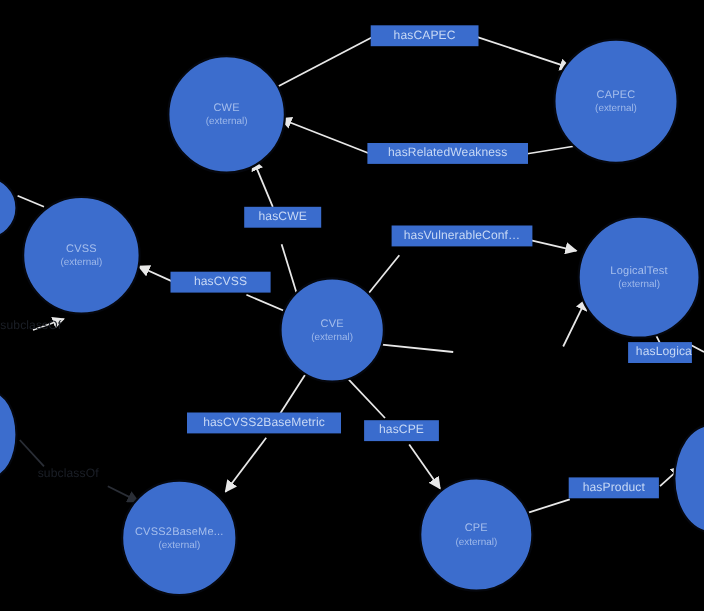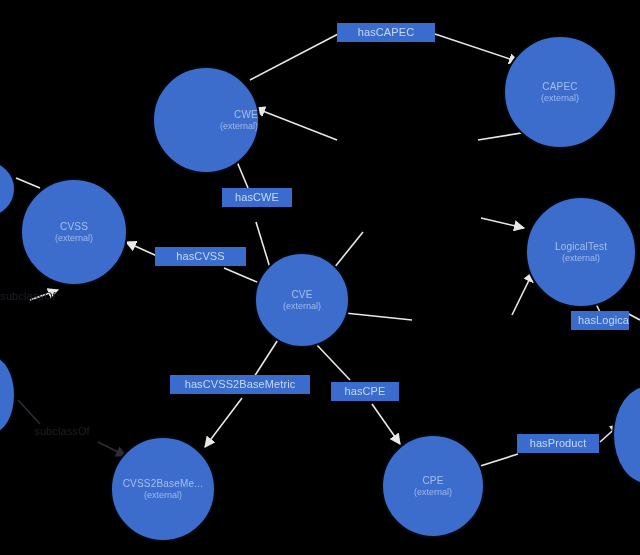--- a/index.html
+++ b/index.html
@@ -118,21 +118,21 @@
       <path d="M 30 300 L 58 290" marker-end="url(#arrow)"></path>
     </g>
 
     <g stroke="#2a2e36" stroke-width="1.6" fill="none">
 
       <path d="M 18 400 L 40 424"></path>
       <path d="M 98 442 L 126 456" marker-end="url(#arrowdark)"></path>
     </g>
   </svg>
 
-  <div class="node" style="left:152px; top:66px; width:108px; height:108px;align-items:flex-end;">
+  <div class="node" style="left:152px; top:50px; width:108px; height:108px;">
     <span class="node-title">CWE</span>
     <span class="node-sub">(external)</span>
   </div>
 
   <div class="node" style="left:503px; top:35px; width:114px; height:114px;">
     <span class="node-title">CAPEC</span>
     <span class="node-sub">(external)</span>
   </div>
 
   <div class="node" style="left:20px; top:178px; width:108px; height:108px;">
@@ -161,25 +161,27 @@
   </div>
 
   <div class="node" style="left:-42px; top:160px; width:58px; height:58px;"></div>
 
   <div class="node" style="left:-32px; top:355px; width:48px; height:80px; border-radius:50%;"></div>
 
   <div class="node" style="left:612px; top:385px; width:70px; height:100px;"></div>
 
   <div class="edge-label" style="left:337px; top:23px; width:98px;">hasCAPEC</div>
 
+  <div class="edge-label" style="left:334px; top:130px; width:146px;">hasRelatedWeakness</div>
 
   <div class="edge-label" style="left:222px; top:188px; width:70px;">hasCWE</div>
 
   <div class="edge-label" style="left:155px; top:247px; width:91px;">hasCVSS</div>
 
+  <div class="edge-label" style="left:356px; top:205px; width:128px;">hasVulnerableConf…</div>
 
 
   <div class="edge-label" style="left:571px; top:311px; width:58px;">hasLogicalT</div>
 
   <div class="edge-label" style="left:170px; top:375px; width:140px;">hasCVSS2BaseMetric</div>
 
   <div class="edge-label" style="left:331px; top:382px; width:68px;">hasCPE</div>
 
   <div class="edge-label" style="left:517px; top:434px; width:82px;">hasProduct</div>
 

